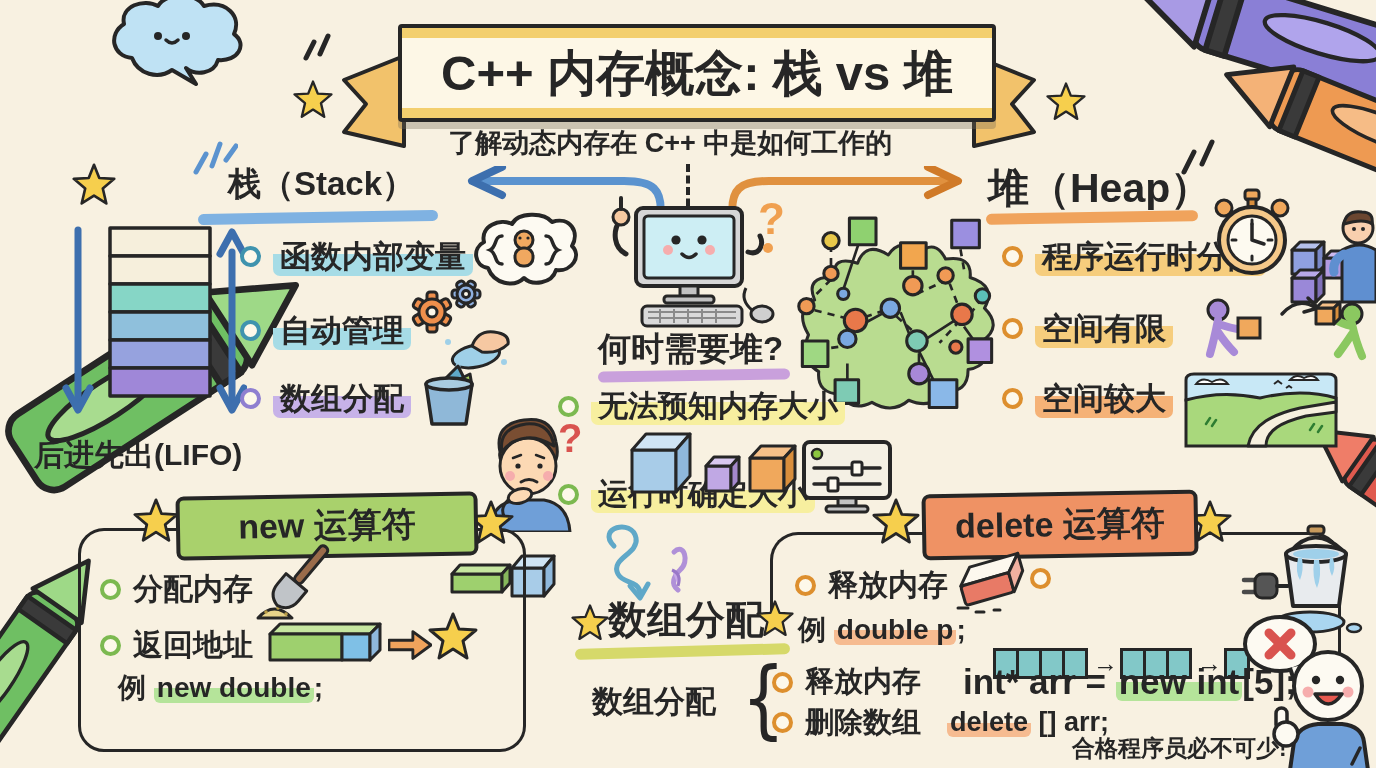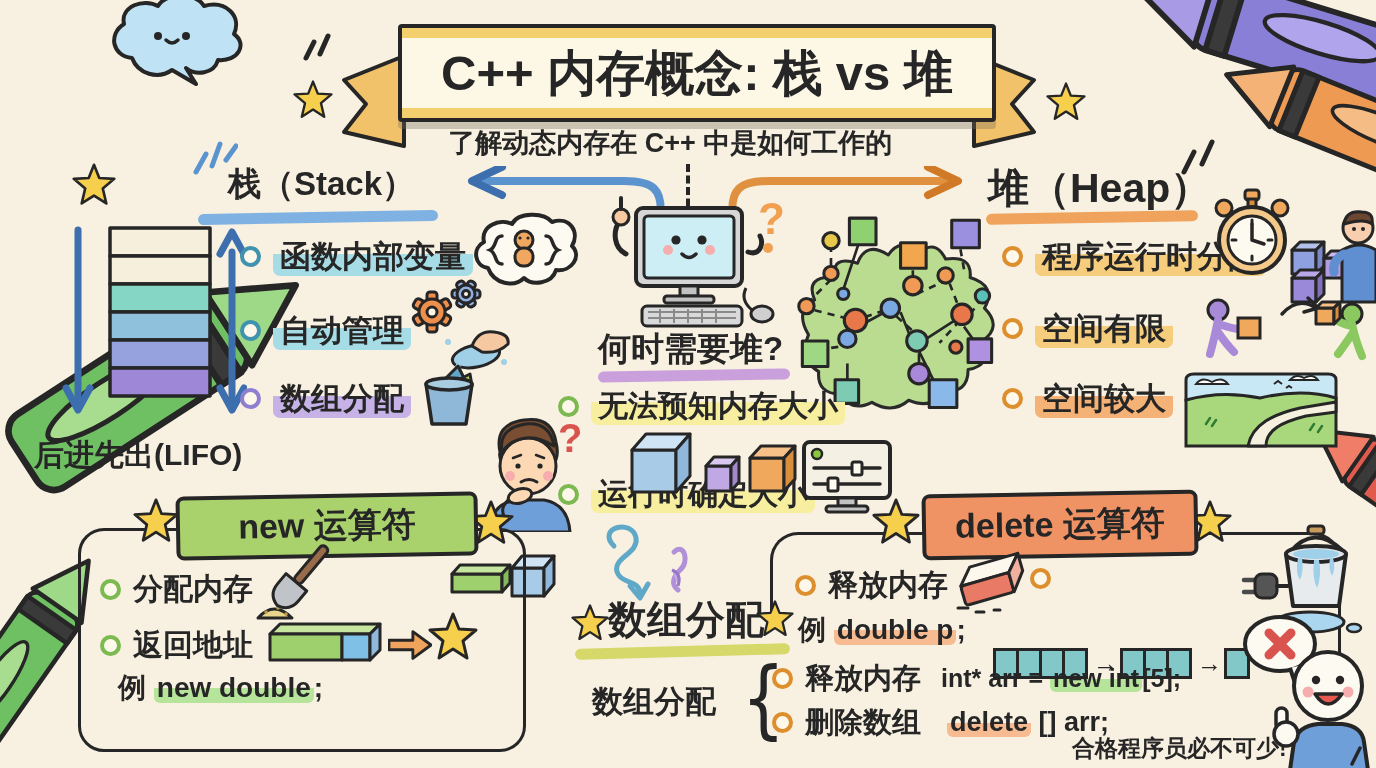--- a/index.html
+++ b/index.html
@@ -599,21 +599,21 @@
       </svg>
     </div>
   <div class="abs bar" style="left:575px;top:646px;width:215px;background:#d6d96a;transform:rotate(-1.5deg)"></div>
 
   <div class="abs t" style="left:592px;top:684px;font-size:31px">数组分配</div>
   <div class="abs" style="left:736px;top:648px;font-size:86px;font-weight:normal;font-family:'DejaVu Sans',sans-serif;transform:scaleX(.8)">{</div>
 
   <div class="abs row" style="left:772px;top:662px">
     <span class="ring orange"></span>
     <span class="t" style="font-size:29px">释放内存</span>
-    <span class="t code" style="font-size:25px;margin-left:8px"><span>int* arr = </span><span class="hl-codegreen">new int</span><span>[5];</span></span>
+    <span class="t code" style="font-size:35px;margin-left:30px"><span>int* arr = </span><span class="hl-codegreen">new int</span><span>[5];</span></span>
   </div>
   <div class="abs row" style="left:772px;top:706px">
     <span class="ring orange"></span>
     <span class="t" style="font-size:29px">删除数组</span>
     <span class="t code" style="font-size:27px;margin-left:14px"><span class="hl-codeorange">delete</span><span> [] arr;</span></span>
   </div>
 
   <div class="abs t" style="left:1072px;top:735px;font-size:23px">合格程序员必不可少!</div>
   <div class="abs" style="left:1238px;top:612px">
     <svg width="90" height="80" viewBox="0 0 90 80">

